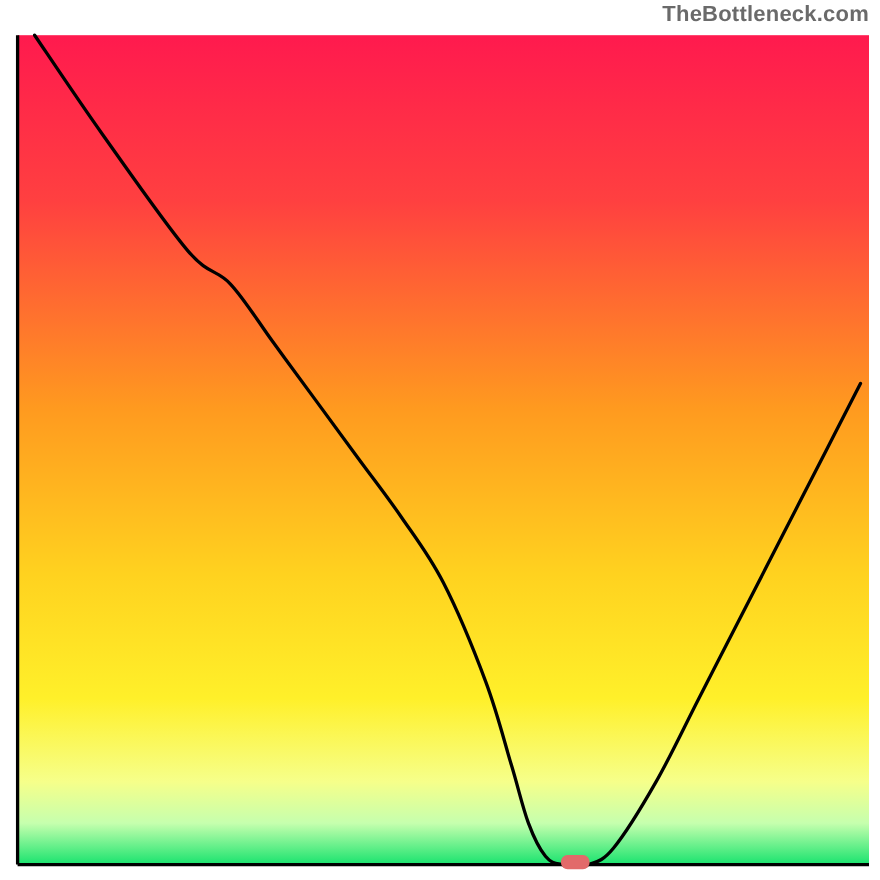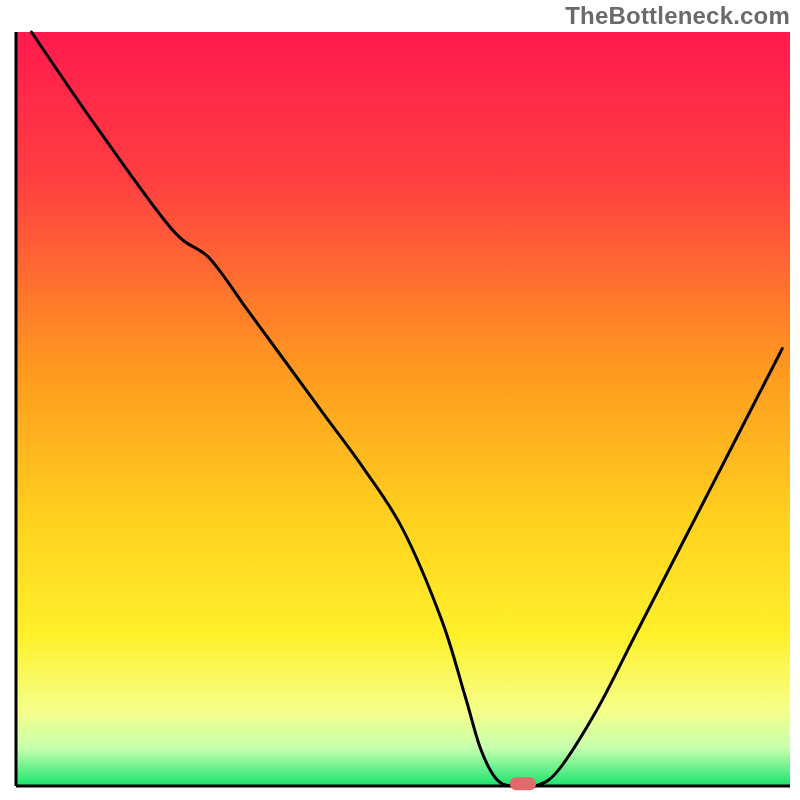--- a/index.html
+++ b/index.html
@@ -13,21 +13,21 @@
   }
   .stage {
     position: relative;
     width: 800px;
     height: 800px;
   }
   .watermark {
     position: absolute;
     top: 2px;
     right: 10px;
-    font-size: 24px;
+    font-size: 20px;
     font-weight: 600;
     color: #6a6a6a;
     letter-spacing: 0.2px;
     user-select: none;
   }
   svg {
     display: block;
   }
 </style>
 </head>

